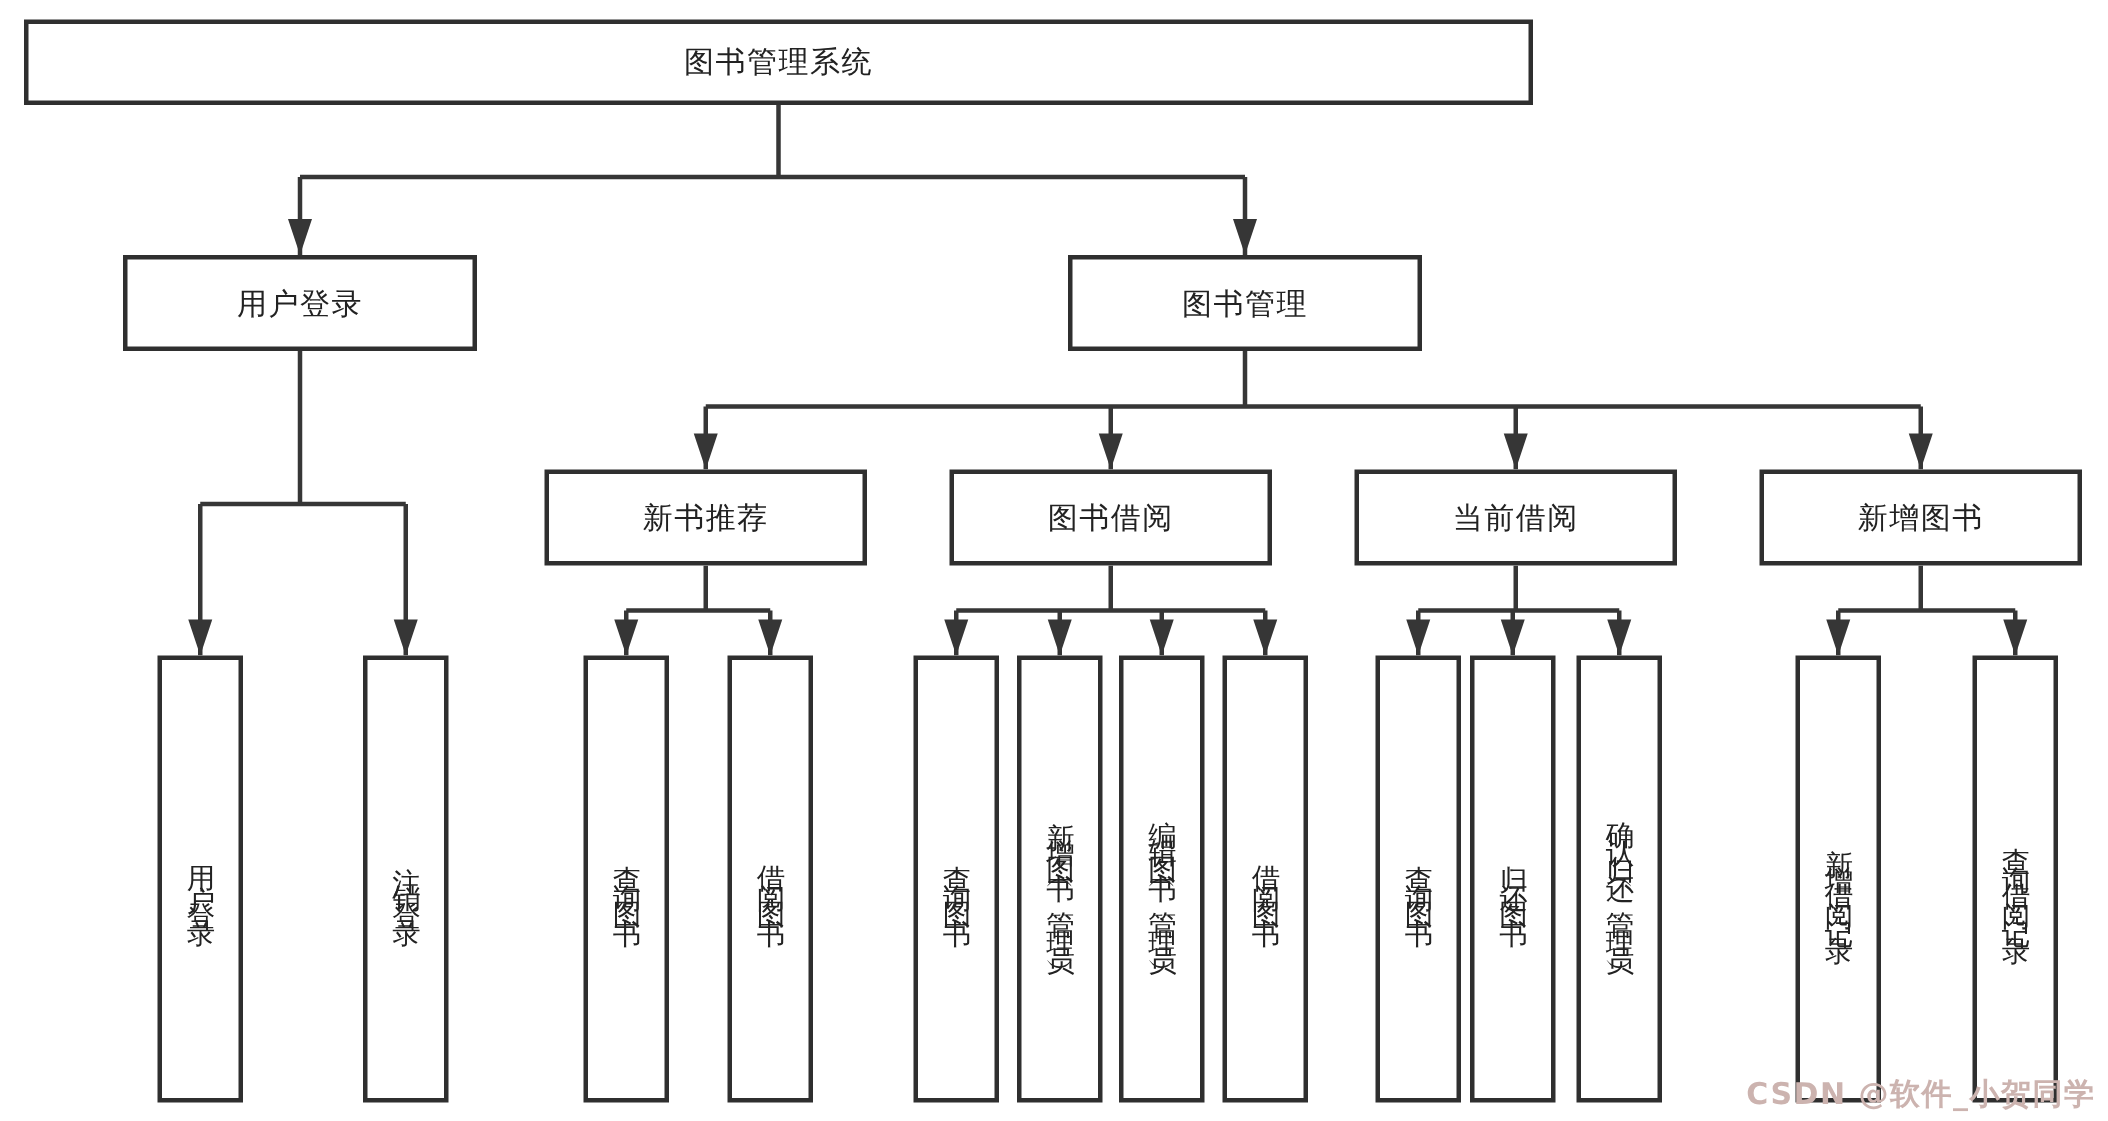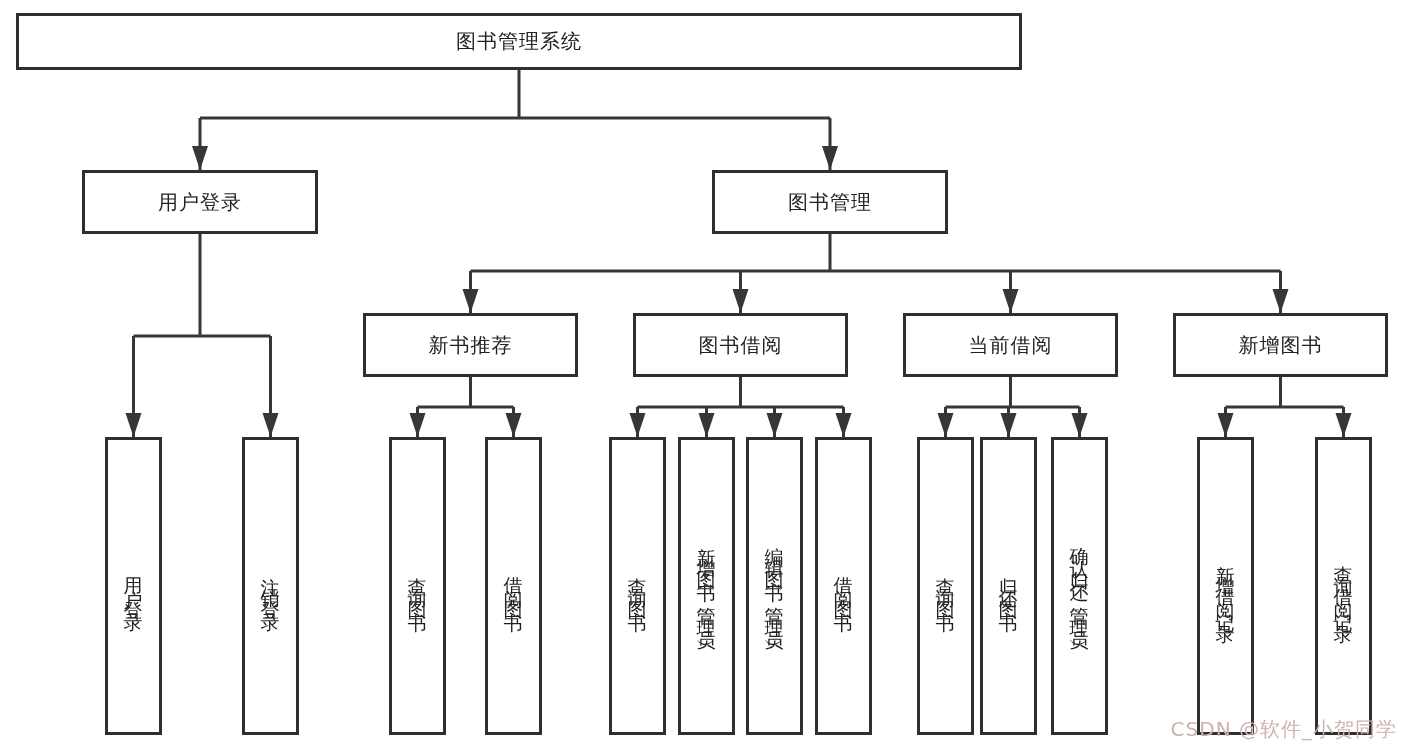--- a/index.html
+++ b/index.html
@@ -60,20 +60,21 @@
     color: #222222;
   }
   .watermark {
     position: absolute;
     right: 8px;
     bottom: 4px;
     font-size: 20px;
     color: #ccb3af;
     letter-spacing: 1px;
     white-space: nowrap;
+    font-weight: bold;
   }
 </style>
 </head>
 <body>
 
 <div class="canvas">
 
   <svg class="connectors" viewBox="0 0 1405 747" xmlns="http://www.w3.org/2000/svg">
     <defs>
       <marker id="arrow" markerUnits="userSpaceOnUse" markerWidth="24" markerHeight="16" refX="24" refY="8" orient="auto" style="overflow:visible">

